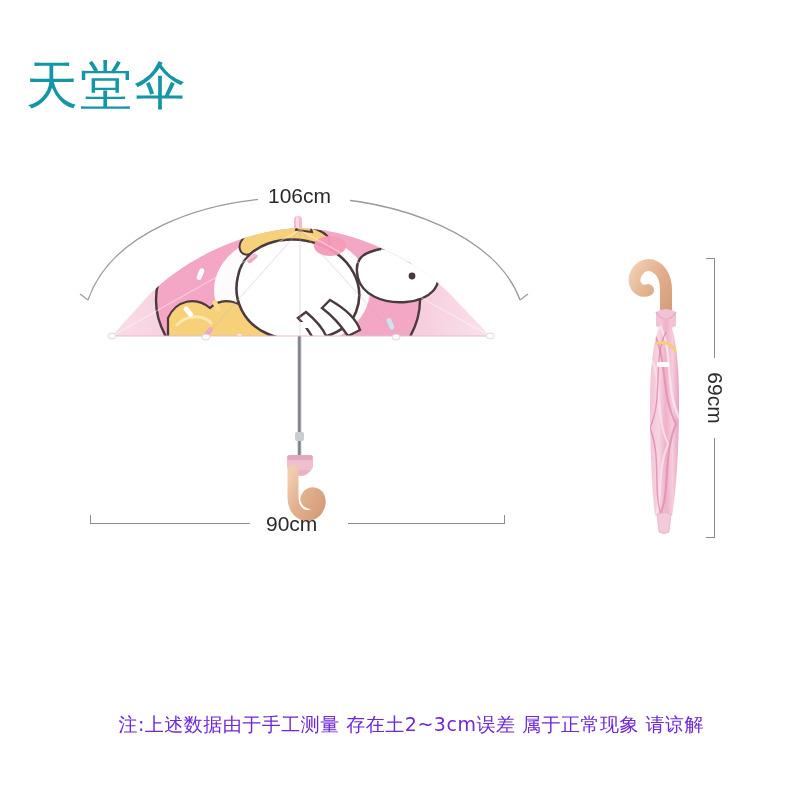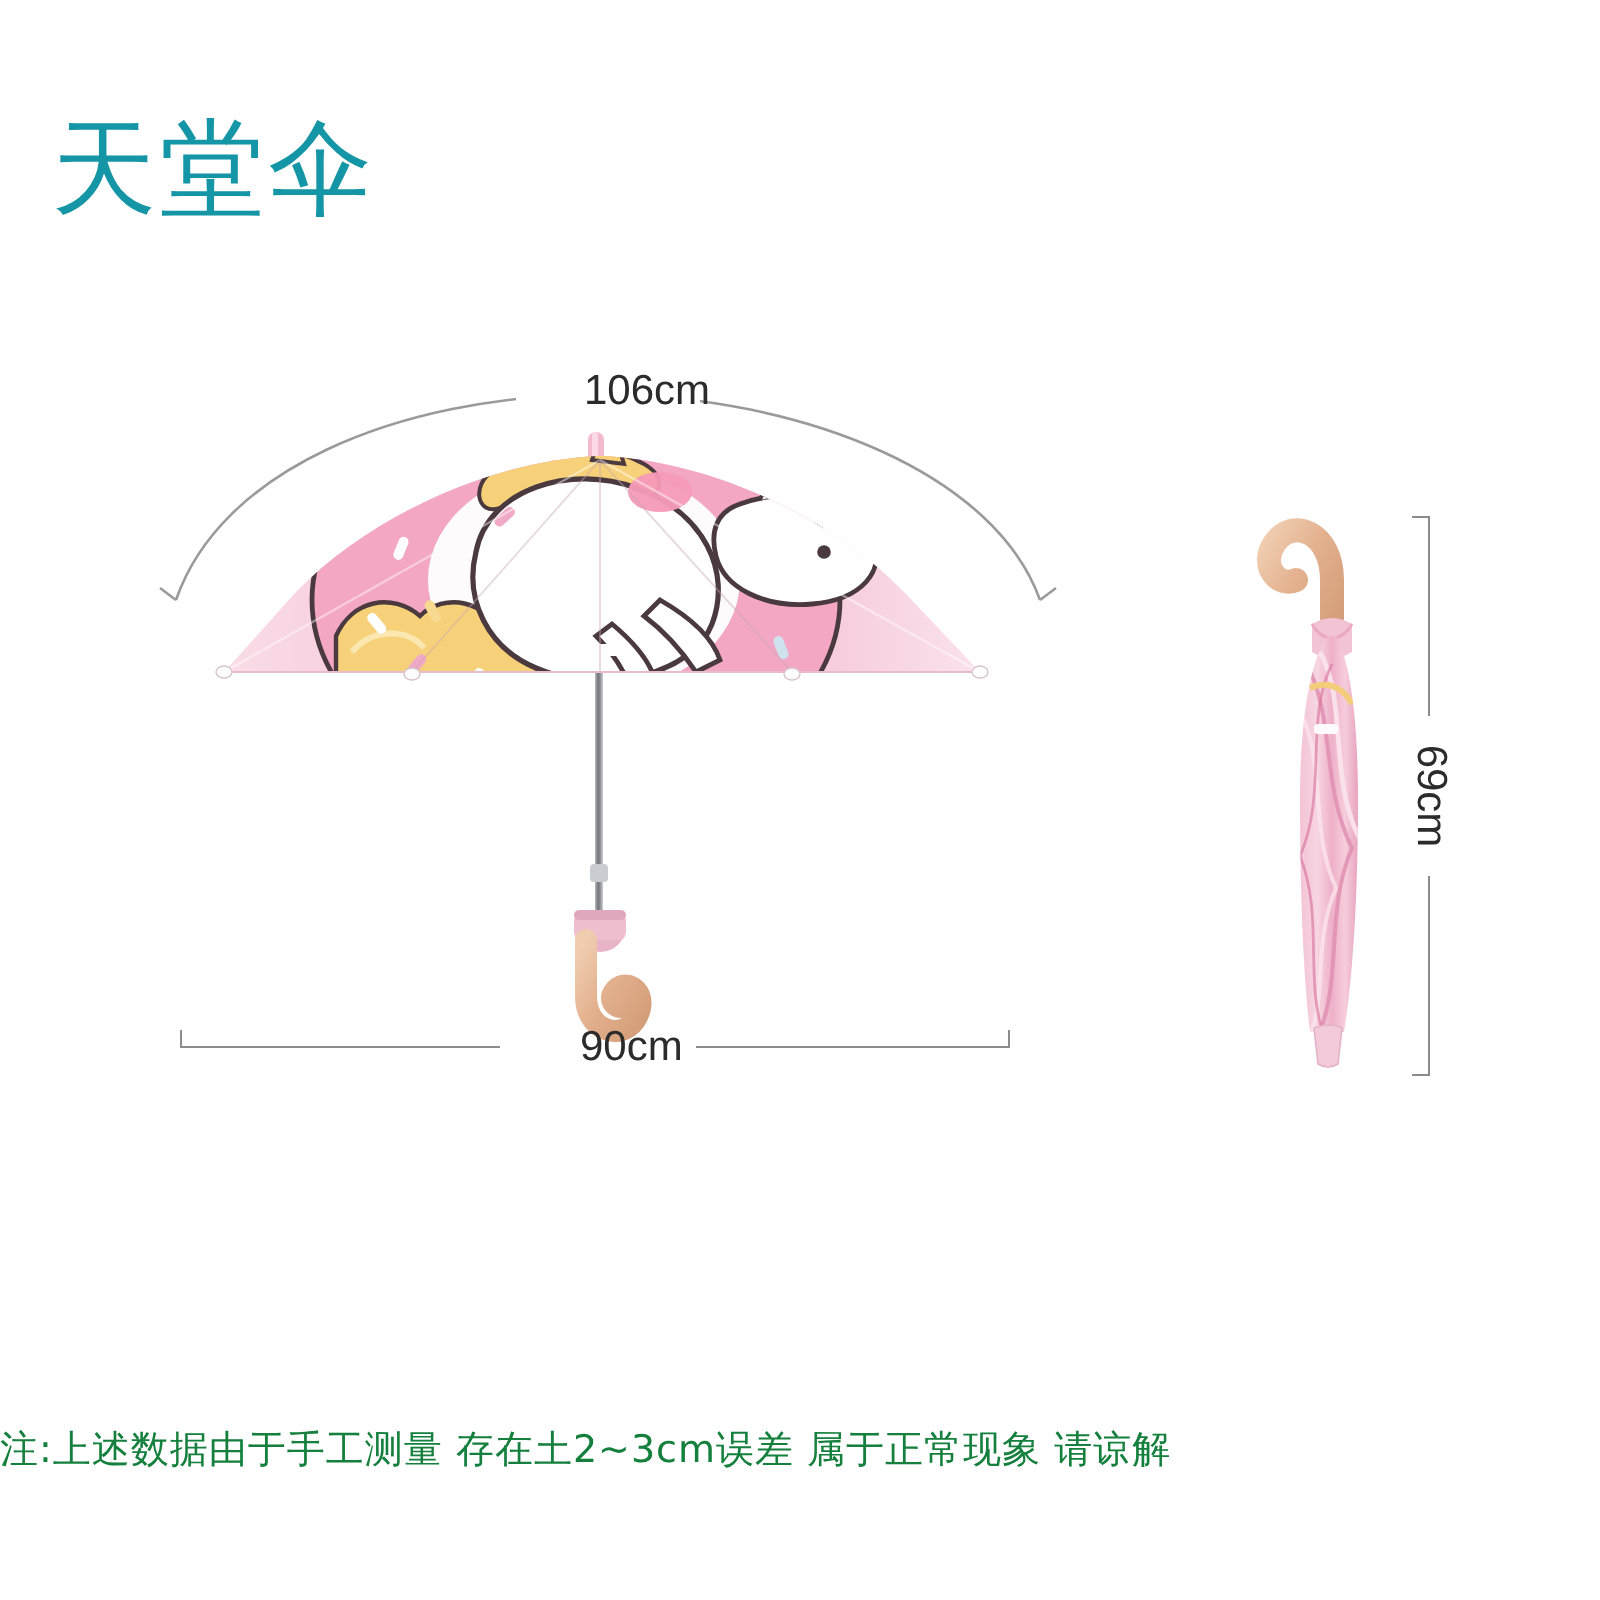--- a/index.html
+++ b/index.html
@@ -37,21 +37,20 @@
     margin-top: 33px;
   }
 
   
   .dim-label {
     position: absolute;
     font-size: 21px;
     color: #2b2b2b;
     font-family: "Liberation Sans", sans-serif;
     white-space: nowrap;
-    margin-left: 24px;
   }
 
   
   .hline {
     position: absolute;
     background: #8c8c8c;
     height: 1px;
   }
   .htick {
     position: absolute;
@@ -80,23 +79,23 @@
     transform: rotate(90deg);
     transform-origin: 50% 50%;
   }
 
   
   .note {
     position: absolute;
     left: 0;
     top: 712px;
     width: 704px;
-    text-align: left;
+    text-align: right;
     font-size: 19px;
-    color: #15803d;
+    color: #6d28d9;
     font-family: "DejaVu Sans", sans-serif;
     letter-spacing: 0.5px;
   }
 
   .svg-layer {
     position: absolute;
     left: 0;
     top: 0;
   }
 </style>

